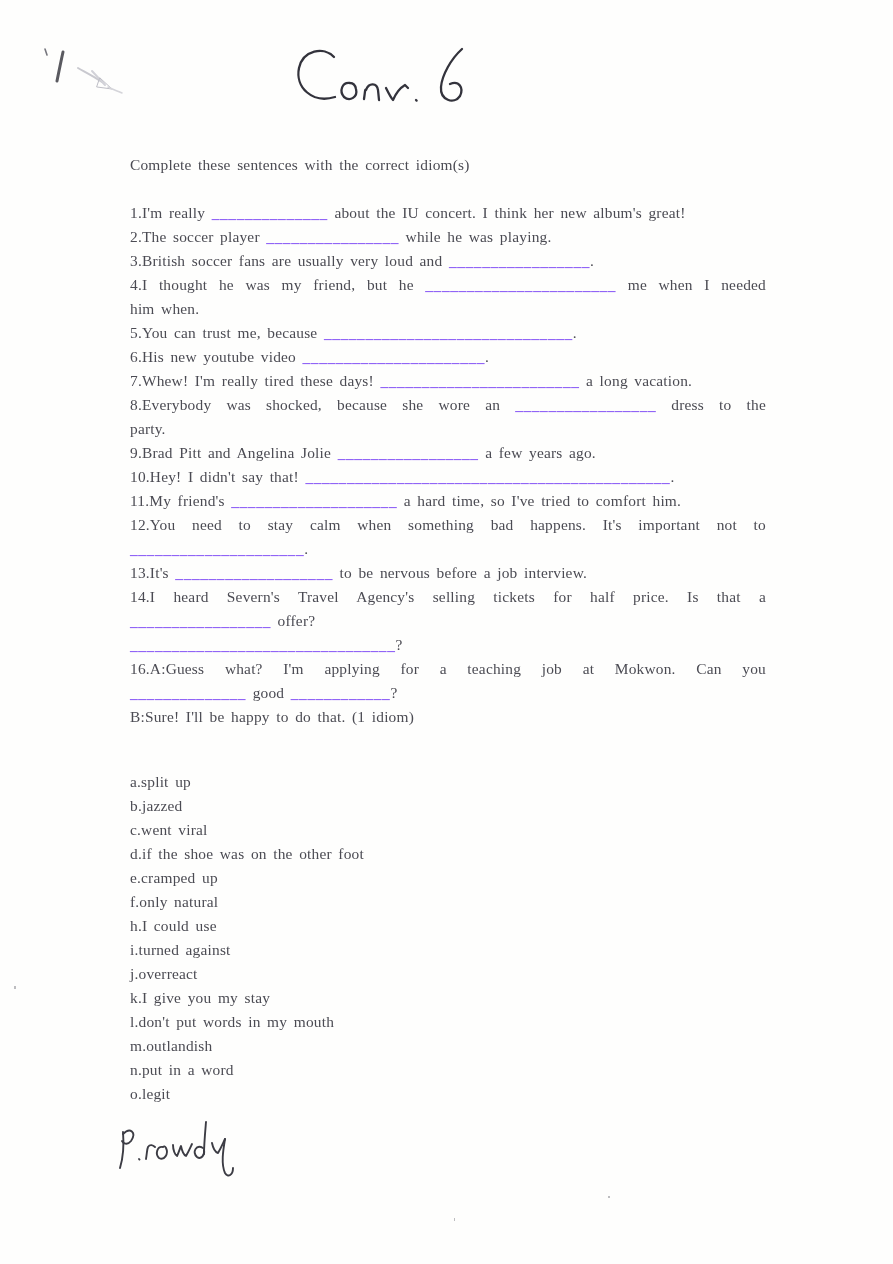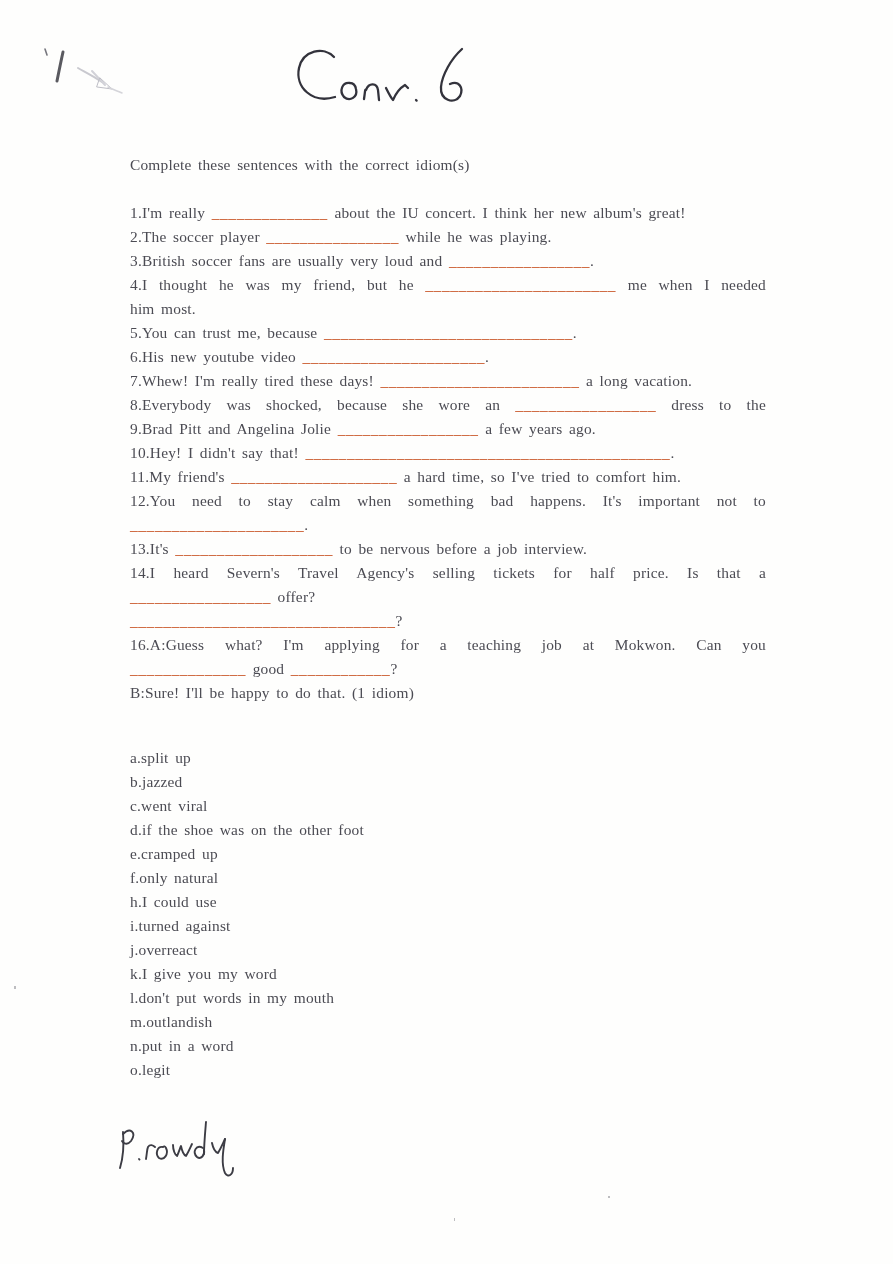--- a/index.html
+++ b/index.html
@@ -12,21 +12,21 @@
     position:absolute;left:130px;top:153px;width:636px;
     font-size:15.4px;line-height:24px;letter-spacing:.2px;word-spacing:2.5px;
   }
   .instruction{margin-bottom:24px;white-space:nowrap;}
   .para{margin:0;}
   .line{height:24px;white-space:nowrap;}
   .jline{
     white-space:normal;text-align:justify;text-align-last:justify;
     text-justify:inter-word;height:24px;overflow:hidden;
   }
-  .blank{letter-spacing:.6px;color:#c2410c;}
+  .blank{letter-spacing:.6px;color:#8b5cf6;font-weight:bold;}
   .options{margin-top:41px;}
   .hand{position:absolute;}
   .hand path{fill:none;stroke-linecap:round;stroke-linejoin:round;}
   .speck{position:absolute;background:#9a9aa0;opacity:.65;}
 </style>
 </head>
 <body>
 
 <div class="page">
 
@@ -58,33 +58,34 @@
           <div class="line">1.I'm really <span class="blank">______________</span> about the IU concert. I think her new album's great!</div>
         </div>
         <div class="para">
           <div class="line">2.The soccer player <span class="blank">________________</span> while he was playing.</div>
         </div>
         <div class="para">
           <div class="line">3.British soccer fans are usually very loud and <span class="blank">_________________</span>.</div>
         </div>
         <div class="para">
           <div class="line jline">4.I thought he was my friend, but he <span class="blank">_______________________</span> me when I needed</div>
-          <div class="line">him most.</div>
+          <div class="line">him when.</div>
         </div>
         <div class="para">
           <div class="line">5.You can trust me, because <span class="blank">______________________________</span>.</div>
         </div>
         <div class="para">
           <div class="line">6.His new youtube video <span class="blank">______________________</span>.</div>
         </div>
         <div class="para">
           <div class="line">7.Whew! I'm really tired these days! <span class="blank">________________________</span> a long vacation.</div>
         </div>
         <div class="para">
           <div class="line jline">8.Everybody was shocked, because she wore an <span class="blank">_________________</span> dress to the</div>
+          <div class="line">party.</div>
         </div>
         <div class="para">
           <div class="line">9.Brad Pitt and Angelina Jolie <span class="blank">_________________</span> a few years ago.</div>
         </div>
         <div class="para">
           <div class="line">10.Hey! I didn't say that! <span class="blank">____________________________________________</span>.</div>
         </div>
         <div class="para">
           <div class="line">11.My friend's <span class="blank">____________________</span> a hard time, so I've tried to comfort him.</div>
         </div>
@@ -114,21 +115,21 @@
     <div class="options">
         <div class="line">a.split up</div>
         <div class="line">b.jazzed</div>
         <div class="line">c.went viral</div>
         <div class="line">d.if the shoe was on the other foot</div>
         <div class="line">e.cramped up</div>
         <div class="line">f.only natural</div>
         <div class="line">h.I could use</div>
         <div class="line">i.turned against</div>
         <div class="line">j.overreact</div>
-        <div class="line">k.I give you my word</div>
+        <div class="line">k.I give you my stay</div>
         <div class="line">l.don't put words in my mouth</div>
         <div class="line">m.outlandish</div>
         <div class="line">n.put in a word</div>
         <div class="line">o.legit</div>
       </div>
   </div>
 
   <svg class="hand" style="left:114px;top:1115px;" width="130" height="70" viewBox="0 0 130 70" aria-label="p.rowdy">
     <g stroke="#3c3c44" stroke-width="1.9">
       <path d="M 9,17 C 10,29 9,43 6,53"></path>

